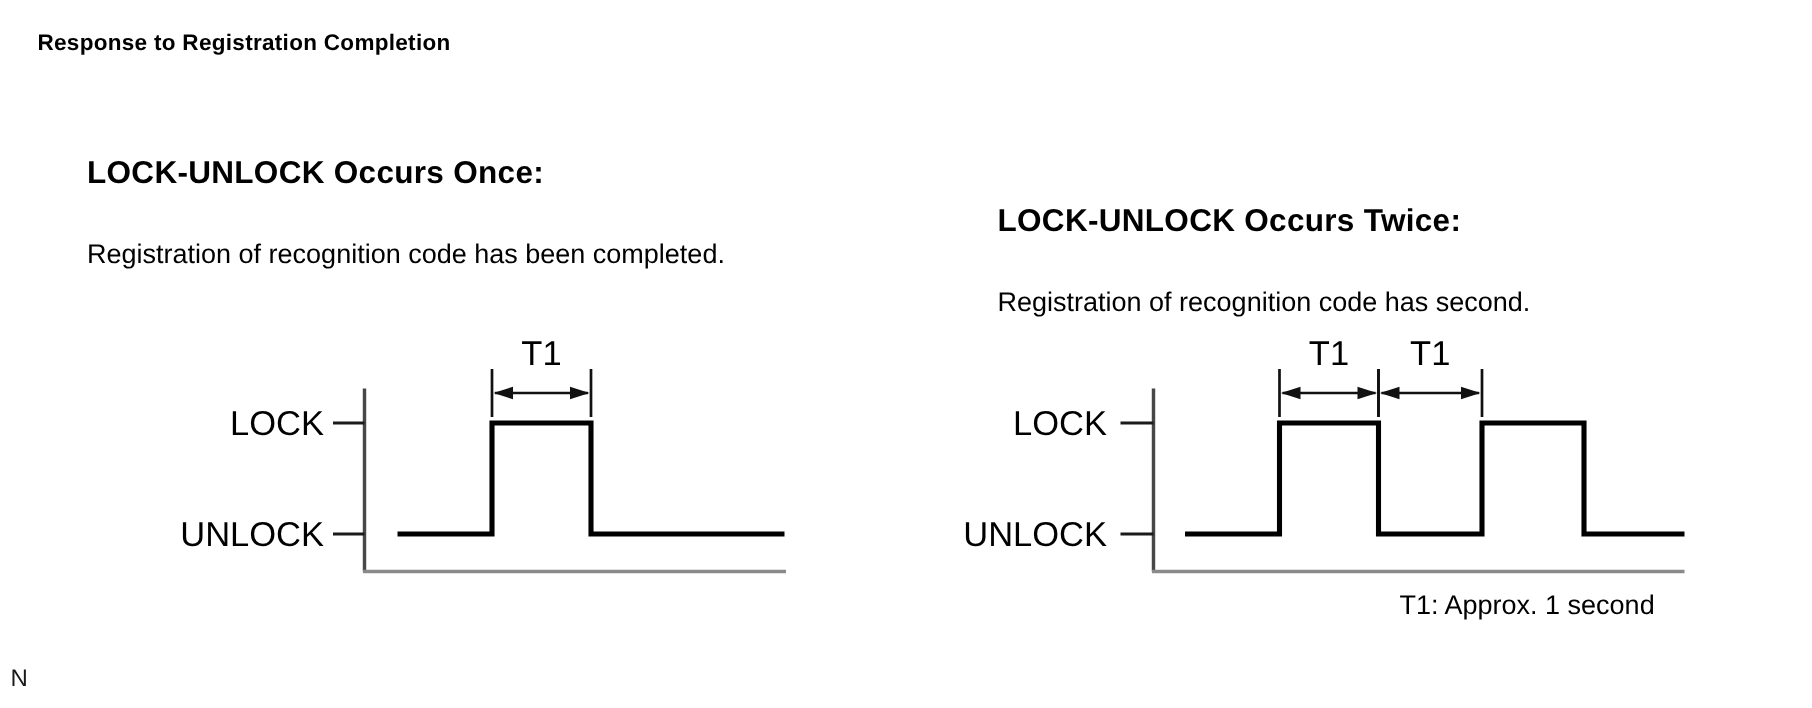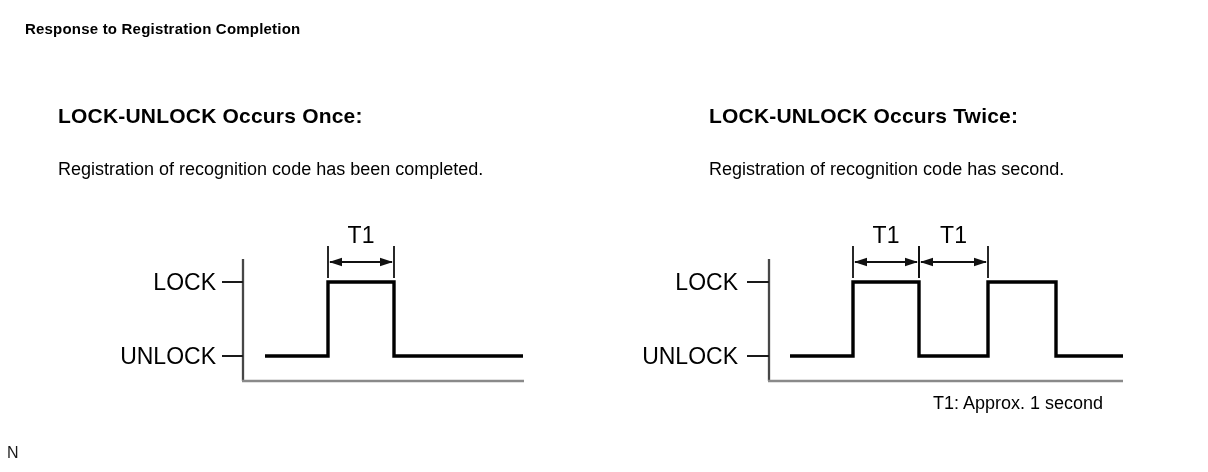--- a/index.html
+++ b/index.html
@@ -24,21 +24,21 @@
     font-size: 21px; font-weight: bold;
     letter-spacing: 0.2px;
     white-space: nowrap;
   }
   .desc {
     top: 159px;
     font-size: 18px; font-weight: normal;
     white-space: nowrap;
   }
   .h-left, .d-left { left: 58px; }
-  .h-right, .d-right { left: 709px; }
+  .h-right, .d-right { left: 665px; margin-top: 32px; }
   .diagram { position: absolute; top: 215px; }
   .diagram-left { left: 100px; }
   .diagram-right { left: 630px; }
   .footnote {
     left: 933px; top: 393px;
     font-size: 18px;
     white-space: nowrap;
   }
   .corner-marker {
     left: 7px; top: 444px;

